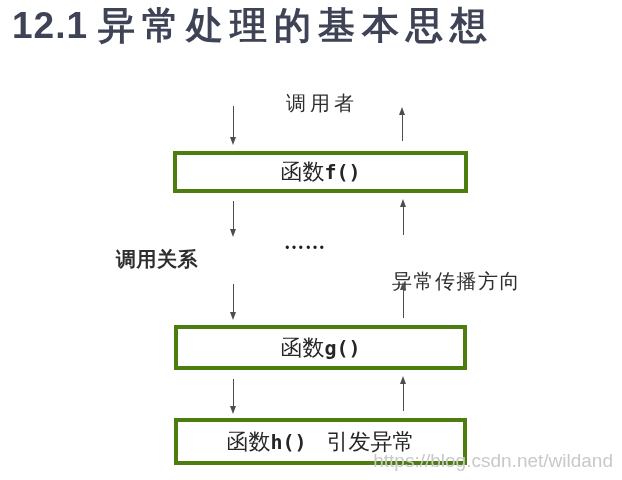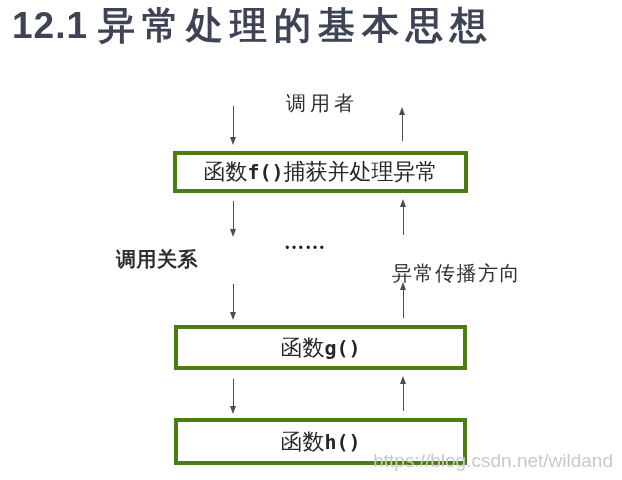--- a/index.html
+++ b/index.html
@@ -57,21 +57,21 @@
   .lbl {
     position: absolute;
     font-size: 20px;
     color: #2e2e2e;
     line-height: 1;
     white-space: nowrap;
   }
   .lbl-caller      { left: 286px; top: 93px;  letter-spacing: 4px; }
   .lbl-call        { left: 116px; top: 249px; letter-spacing: 0.5px; font-weight: bold; }
   .lbl-ellipsis    { left: 284px; top: 232px; font-weight: 700; letter-spacing: 1px; color: #1d1d1d; }
-  .lbl-propagation { left: 392px; top: 265px; letter-spacing: 1.5px; font-family: Liberation Mono, monospace; }
+  .lbl-propagation { left: 392px; top: 271px; letter-spacing: 1.5px; }
 
   
   .arrow { position: absolute; width: 9px; }
   .arrow .shaft {
     position: absolute;
     left: 4px;
     width: 0;
     border-left: 1px solid #4d4d4d;
   }
   .arrow.down .shaft { top: 0; bottom: 6px; }
@@ -123,21 +123,20 @@
     <span class="head"></span>
   </div>
   <div class="arrow up a1u">
     <span class="shaft"></span>
     <span class="head"></span>
   </div>
 
   <div class="dbox box-f">
     <span>函数</span>
       <span class="code">f()</span>
-      <span>捕获并处理异常</span>
   </div>
 
   <div class="arrow down a2d">
     <span class="shaft"></span>
     <span class="head"></span>
   </div>
   <div class="arrow up a2u">
     <span class="shaft"></span>
     <span class="head"></span>
   </div>
@@ -165,17 +164,18 @@
     <span class="head"></span>
   </div>
   <div class="arrow up a4u">
     <span class="shaft"></span>
     <span class="head"></span>
   </div>
 
   <div class="dbox box-h">
     <span>函数</span>
       <span class="code">h()</span>
+      <span class="gap-left">引发异常</span>
   </div>
 
   <div class="watermark">https://blog.csdn.net/wildand</div>
 
 </div>
 
 </body></html>

